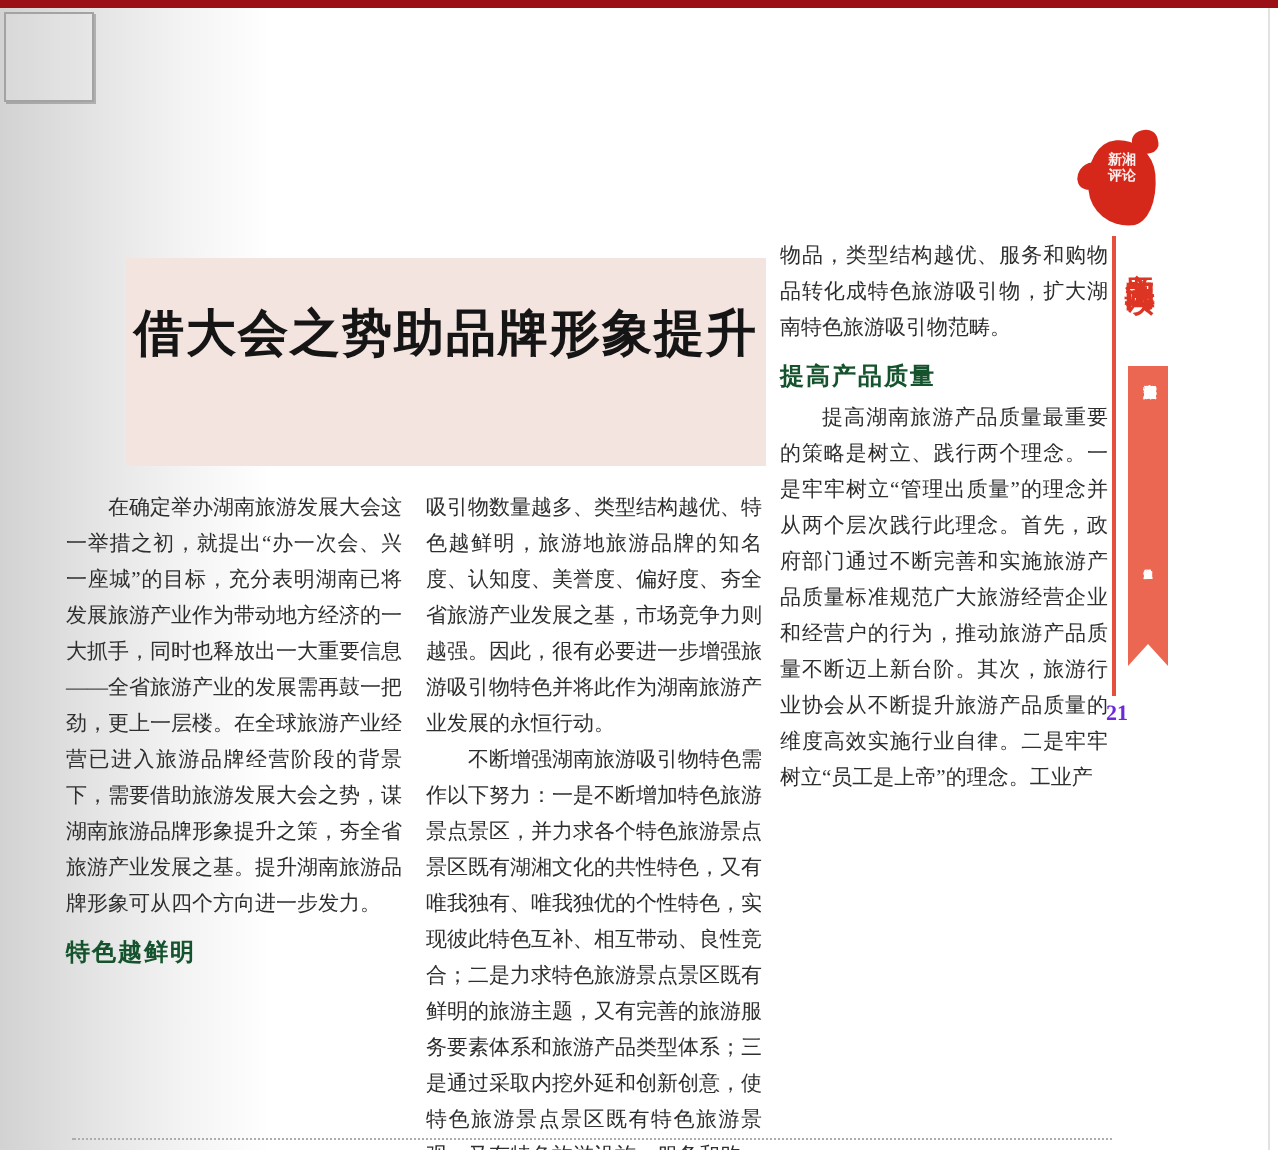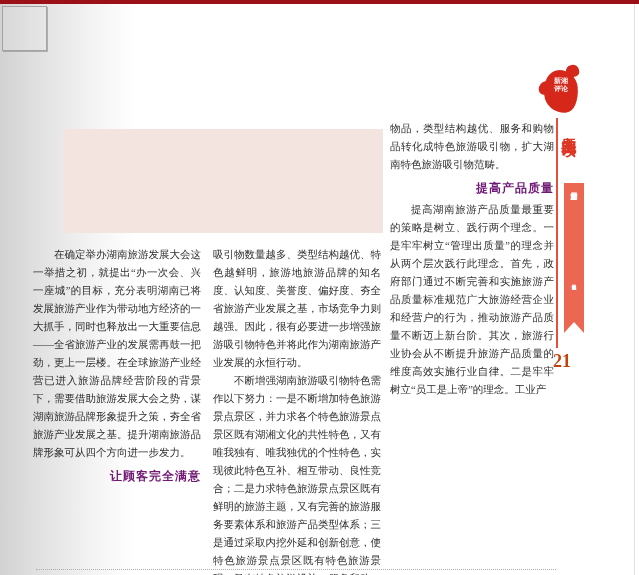--- a/index.html
+++ b/index.html
@@ -23,21 +23,21 @@
   .title-block { left:63px; top:129px; width:320px; height:104px; background:#f3e4e0;
     text-align:center; }
   .article-title { margin-top:21px; font-size:25px; font-weight:bold; letter-spacing:1px;
     color:#151515; white-space:nowrap; }
   .article-author { margin-top:10px; font-size:11px; letter-spacing:5px; color:#3b3b3b; }
 
   .col { position:absolute; text-align:justify; font-size:10.5px; line-height:18px;
     color:#2e2e2e; }
   .col p { text-indent:2em; }
   .col p.cont { text-indent:0; }
-  .col-heading { color:#701a75; font-size:12px; font-weight:bold; text-align:right;
+  .col-heading { color:#14532d; font-size:12px; font-weight:bold; text-align:left;
     margin:5px 0 4px 0; font-family:"Liberation Sans", sans-serif; letter-spacing:1px; }
 
   .col1 { left:33px;  top:246px; width:168px; }
   .col2 { left:213px; top:246px; width:168px; }
   .col3 { left:390px; top:120px; width:164px; }
 
   
   .seal { left:542px; top:67px; width:38px; height:49px; }
   .seal .blob { position:absolute; left:2px; top:3px; width:34px; height:43px;
     background:#d5281b; border-radius:46% 54% 40% 60% / 52% 44% 58% 46%;
@@ -57,41 +57,42 @@
     font-family:"Liberation Sans", sans-serif; }
 
   .ribbon { left:564px; top:183px; width:20px; height:150px; background:#ec6752;
     clip-path:polygon(0 0,100% 0,100% 100%,50% calc(100% - 11px),0 100%); }
   .ribbon-line { position:absolute; left:50%; transform:translateX(-50%);
     writing-mode:vertical-rl; color:#ffffff; font-family:"Liberation Sans", sans-serif;
     letter-spacing:0; }
   .ribbon-line.l1 { top:4px; font-size:7px; line-height:7px; }
   .ribbon-line.l2 { top:98px; font-size:4.6px; line-height:5px; }
 
-  .page-num { left:553px; top:351px; font-size:18px; font-weight:bold; color:#c2410c; }
+  .page-num { left:553px; top:351px; font-size:11px; font-weight:bold; color:#6d28d9; }
 
   .dotted-rule { left:36px; top:569px; width:520px; height:0;
     border-top:1px dotted #adadad; }
 </style>
 </head>
 <body>
 
 <div id="canvas">
 
   <div class="abs top-bar"></div>
   <div class="abs left-shade"></div>
   <div class="abs corner-box"></div>
   <div class="abs right-edge"></div>
 
   <div class="abs title-block">
+    <div class="article-title">借大会之势助品牌形象提升</div>
   </div>
 
   <div class="col col1">
     <p>在确定举办湖南旅游发展大会这一举措之初，就提出“办一次会、兴一座城”的目标，充分表明湖南已将发展旅游产业作为带动地方经济的一大抓手，同时也释放出一大重要信息——全省旅游产业的发展需再鼓一把劲，更上一层楼。在全球旅游产业经营已进入旅游品牌经营阶段的背景下，需要借助旅游发展大会之势，谋湖南旅游品牌形象提升之策，夯全省旅游产业发展之基。提升湖南旅游品牌形象可从四个方向进一步发力。</p>
-    <div class="col-heading">让顾客完全满意</div>
+    <div class="col-heading">特色越鲜明</div>
   </div>
 
   <div class="col col2">
     <p class="cont">吸引物数量越多、类型结构越优、特色越鲜明，旅游地旅游品牌的知名度、认知度、美誉度、偏好度、夯全省旅游产业发展之基，市场竞争力则越强。因此，很有必要进一步增强旅游吸引物特色并将此作为湖南旅游产业发展的永恒行动。</p>
     <p>不断增强湖南旅游吸引物特色需作以下努力：一是不断增加特色旅游景点景区，并力求各个特色旅游景点景区既有湖湘文化的共性特色，又有唯我独有、唯我独优的个性特色，实现彼此特色互补、相互带动、良性竞合；二是力求特色旅游景点景区既有鲜明的旅游主题，又有完善的旅游服务要素体系和旅游产品类型体系；三是通过采取内挖外延和创新创意，使特色旅游景点景区既有特色旅游景观，又有特色旅游设施、服务和购</p>
   </div>
 
   <div class="col col3">
     <p class="cont">物品，类型结构越优、服务和购物品转化成特色旅游吸引物，扩大湖南特色旅游吸引物范畴。</p>
     <div class="col-heading">提高产品质量</div>

